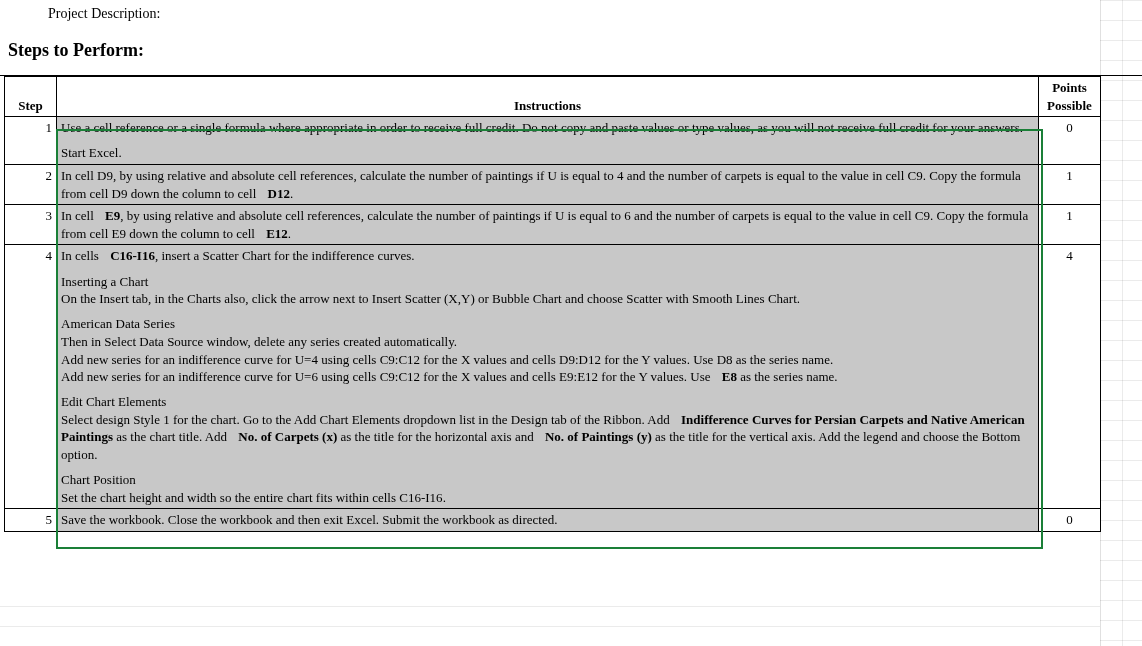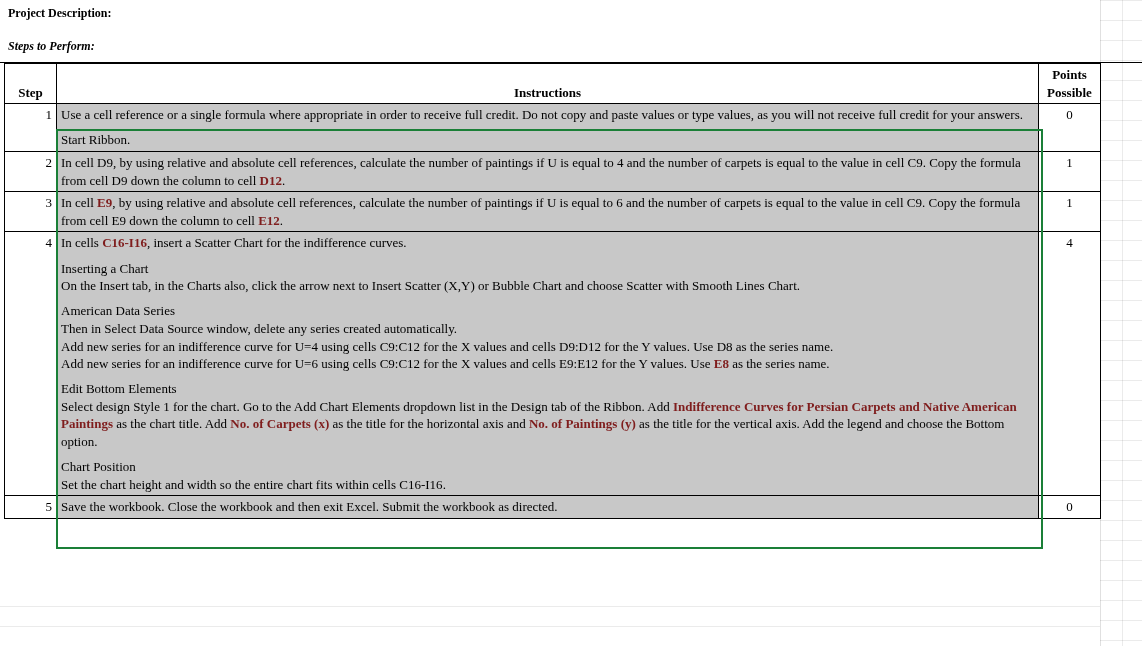--- a/index.html
+++ b/index.html
@@ -14,34 +14,34 @@
     width: 1142px;
     height: 646px;
     position: relative;
     box-sizing: border-box;
     background: #fff;
   }
   .header-block {
     padding: 6px 8px 4px 8px;
   }
   .header-block .title {
-    font-weight: bold;
-    font-size: 12px;
+    font-weight: normal;
+    font-size: 14px;
     margin-bottom: 14px;
+    margin-left: 40px;
   }
   .header-block .desc {
     font-size: 13px;
     margin-bottom: 14px;
   }
   .steps-title {
     font-weight: bold;
-    font-size: 12px;
-    padding: 0 8px 8px 8px;
+    font-size: 18px;
+    padding: 0 8px 14px 8px;
     border-bottom: 1px solid #000;
-    font-style: italic;
   }
   table.steps {
     border-collapse: collapse;
     width: 1096px;
     margin-left: 4px;
     table-layout: fixed;
   }
   table.steps th, table.steps td {
     border: 1px solid #000;
     padding: 2px 4px;
@@ -68,21 +68,21 @@
     text-align: center;
     vertical-align: middle;
   }
   td.instr {
     background: #c8c8c8;
   }
   td.instr p {
     margin: 0;
   }
   .b { font-weight: normal; }
-  .blue { color: #7f1d1d; font-weight: bold; }
+  .blue { color: #000000; font-weight: bold; margin-left: 8px; }
   .u { }
   
   .grid-right {
     position: absolute;
     top: 0;
     left: 1100px;
     width: 42px;
     height: 646px;
     pointer-events: none;
     background-image: linear-gradient(to bottom, rgba(0,0,0,0.08) 1px, transparent 1px);
@@ -138,21 +138,21 @@
         <th>Instructions</th>
         <th>Points Possible</th>
       </tr>
     </thead>
     <tbody id="steps-body">
         <tr>
           <td class="step-num">1</td>
           <td class="instr">
             <p><span>Use a cell reference or a single formula where appropriate in order to receive full credit. Do not copy and paste values or type values, as you will not receive full credit for your answers.</span></p>
             <p style="line-height: 0.6;">&nbsp;</p>
-            <p><span>Start Ribbon.</span></p>
+            <p><span>Start Excel.</span></p>
           </td>
           <td class="points">0</td>
         </tr>
         <tr>
           <td class="step-num">2</td>
           <td class="instr">
             <p><span>In cell </span><span class="b">D9</span><span>, by using relative and absolute cell references, calculate the number of paintings if U is equal to 4 and the number of carpets is equal to the value in cell </span><span class="b">C9</span><span>. Copy the formula from cell </span><span class="b">D9</span><span> down the column to cell </span><span class="blue">D12</span><span>.</span></p>
           </td>
           <td class="points">1</td>
         </tr>
@@ -169,21 +169,21 @@
             <p><span>In cells </span><span class="blue">C16-I16</span><span>, insert a Scatter Chart for the indifference curves.</span></p>
             <p style="line-height: 0.6;">&nbsp;</p>
             <p><span class="u">Inserting a Chart</span></p>
             <p><span>On the Insert tab, in the Charts also, click the arrow next to Insert Scatter (X,Y) or Bubble Chart and choose Scatter with Smooth Lines Chart.</span></p>
             <p style="line-height: 0.6;">&nbsp;</p>
             <p><span class="u">American Data Series</span></p>
             <p><span>Then in Select Data Source window, delete any series created automatically.</span></p>
             <p><span>Add new series for an indifference curve for U=4 using cells </span><span class="b">C9:C12</span><span> for the X values and cells </span><span class="b">D9:D12</span><span> for the Y values. Use </span><span class="b">D8</span><span> as the series name.</span></p>
             <p><span>Add new series for an indifference curve for U=6 using cells </span><span class="b">C9:C12</span><span> for the X values and cells </span><span class="b">E9:E12</span><span> for the Y values. Use </span><span class="blue">E8</span><span> as the series name.</span></p>
             <p style="line-height: 0.6;">&nbsp;</p>
-            <p><span class="u">Edit Bottom Elements</span></p>
+            <p><span class="u">Edit Chart Elements</span></p>
             <p><span>Select design Style 1 for the chart. Go to the Add Chart Elements dropdown list in the Design tab of the Ribbon. Add </span><span class="blue">Indifference Curves for Persian Carpets and Native American Paintings</span><span> as the chart title. Add </span><span class="blue">No. of Carpets (x)</span><span> as the title for the horizontal axis and </span><span class="blue">No. of Paintings (y)</span><span> as the title for the vertical axis. Add the legend and choose the Bottom option.</span></p>
             <p style="line-height: 0.6;">&nbsp;</p>
             <p><span class="u">Chart Position</span></p>
             <p><span>Set the chart height and width so the entire chart fits within cells </span><span class="b">C16-I16</span><span>.</span></p>
           </td>
           <td class="points">4</td>
         </tr>
         <tr>
           <td class="step-num">5</td>
           <td class="instr">

